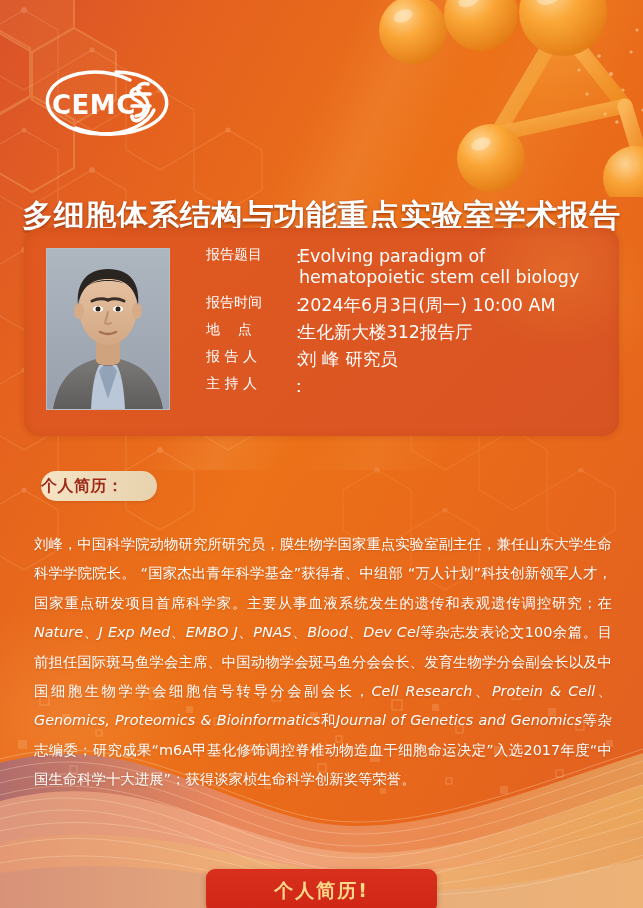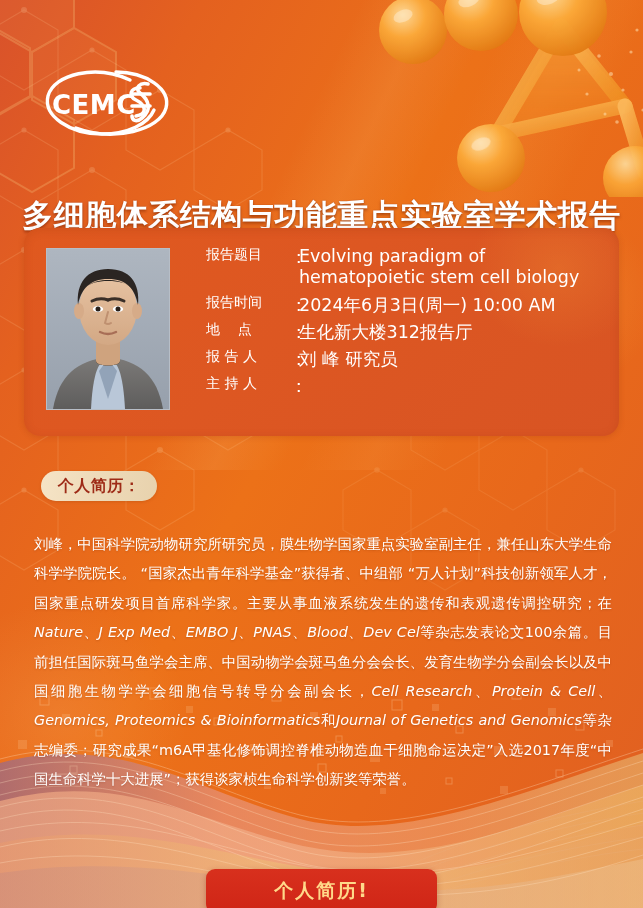--- a/index.html
+++ b/index.html
@@ -86,21 +86,21 @@
   .fcolon{flex:0 0 auto;width:9px;font-size:17.5px;color:#fff;}
   .fval{flex:1 1 auto;font-size:17.5px;color:#ffffff;}
   .fval.title-en{font-size:17.5px;line-height:1.22;}
 
   
   #bio-badge{
     position:absolute;left:41px;top:471px;width:116px;height:30px;
     border-radius:15px;
     background:linear-gradient(100deg,#f6e4c6 0%,#efdcbb 40%,#e8d2ad 100%);
     box-shadow:0 1px 3px rgba(130,50,0,.22);
-    display:flex;align-items:center;justify-content:center;
+    display:flex;align-items:center;justify-content:flex-start;
   }
   #bio-badge span{
     font-size:16px;font-weight:bold;color:#9e2b17;letter-spacing:.5px;
   }
 
   
   #bio{
     position:absolute;left:34px;top:522px;width:578px;
     color:#ffffff;font-size:14.4px;line-height:2.04;
     text-align:justify;text-justify:inter-ideograph;

